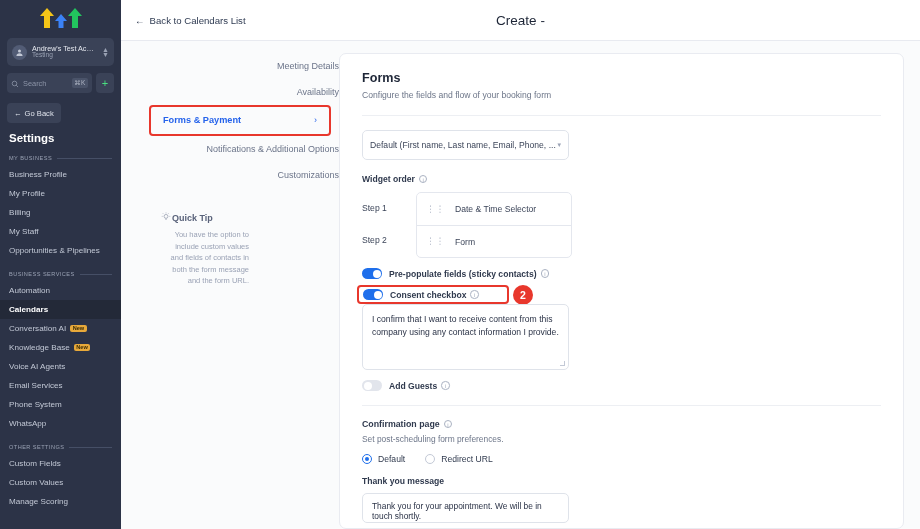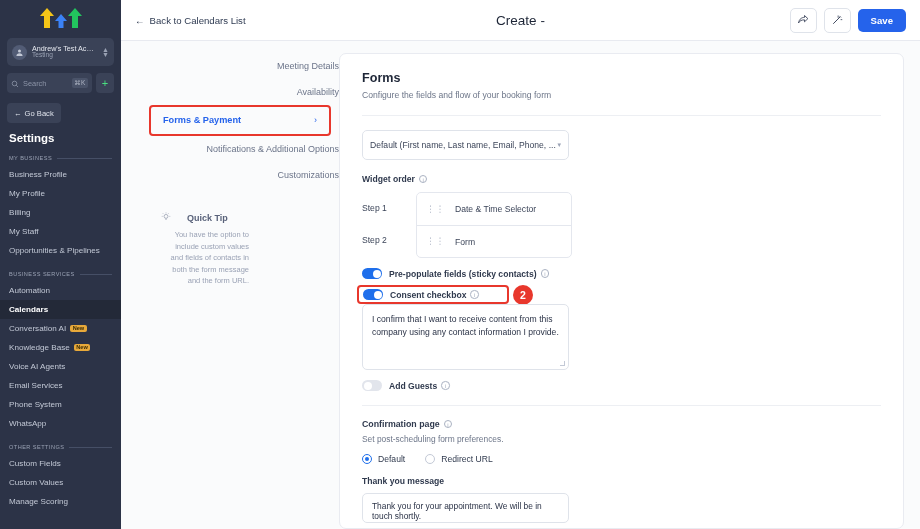--- a/index.html
+++ b/index.html
@@ -127,21 +127,21 @@
   .subnav-item.active-wrap {
     margin: 0 8px 0 12px; padding-left: 12px;
     border: 2px solid #e8372c; border-radius: 4px;
     display: flex; align-items: center; justify-content: space-between;
     padding-right: 12px;
   }
   .subnav-item.active-wrap .lbl { color: #2563eb; font-weight: bold; font-size: 9.2px; }
   .subnav-item.active-wrap .chev { color: #2563eb; font-size: 9px; }
 
   .tip { margin: 24px 16px 0 24px; }
-  .tip-hd { display: flex; align-items: center; gap: 16px; font-size: 9px; color: #59627a; font-weight: bold; margin-bottom: 5px; }
+  .tip-hd { display: flex; align-items: center; gap: 1px; font-size: 9px; color: #59627a; font-weight: bold; margin-bottom: 5px; }
   .tip-body { font-size: 7.5px; color: #9aa2b5; line-height: 1.55; max-width: 88px; }
 
   
   .card {
     flex: 1; margin: 12px 16px 0 0;
     background: #fff; border: 1px solid #e9ebf1; border-radius: 7px;
     padding: 17px 22px 0 22px; position: relative; overflow: hidden;
   }
   .card-title { font-size: 12.6px; font-weight: bold; color: #1e2637; }
   .card-sub { font-size: 8.6px; color: #6d7689; margin-top: 5px; }
@@ -339,36 +339,20 @@
   </div>
 
   <div class="main">
 
     <div class="topbar">
       <div class="back-link">
         <span>←</span>
         <span>Back to Calendars List</span>
       </div>
       <div class="topbar-title">Create -</div>
-      <div class="topbar-right">
-        <div class="icon-btn">
-          <svg width="12" height="12" viewBox="0 0 16 16">
-              <path d="M2 12 C3 6, 7 4.5, 10 4.5 L10 2 L14.5 6.2 L10 10.4 L10 7.8 C6.5 7.8, 3.6 8.8, 2 12 Z" fill="none" stroke="#3d465c" stroke-width="1.2" stroke-linejoin="round"></path>
-            </svg>
-        </div>
-        <div class="icon-btn">
-          <svg width="12" height="12" viewBox="0 0 16 16">
-              <line x1="3" y1="13" x2="12" y2="4" stroke="#3d465c" stroke-width="1.3"></line>
-              <line x1="9.5" y1="2" x2="9.5" y2="5" stroke="#3d465c" stroke-width="1.1"></line>
-              <line x1="12.8" y1="7.5" x2="15" y2="7.5" stroke="#3d465c" stroke-width="1.1"></line>
-              <line x1="11.4" y1="2.6" x2="13.4" y2="4.6" stroke="#3d465c" stroke-width="1.1"></line>
-            </svg>
-        </div>
-        <div class="save-btn">Save</div>
-      </div>
     </div>
 
     <div class="body-area">
 
       <div class="subnav">
         <div class="subnav-item"><span>Meeting Details</span></div>
         <div class="subnav-item"><span>Availability</span></div>
         <div class="subnav-item active-wrap">
           <span class="lbl">Forms &amp; Payment</span>
           <span class="chev">›</span>

